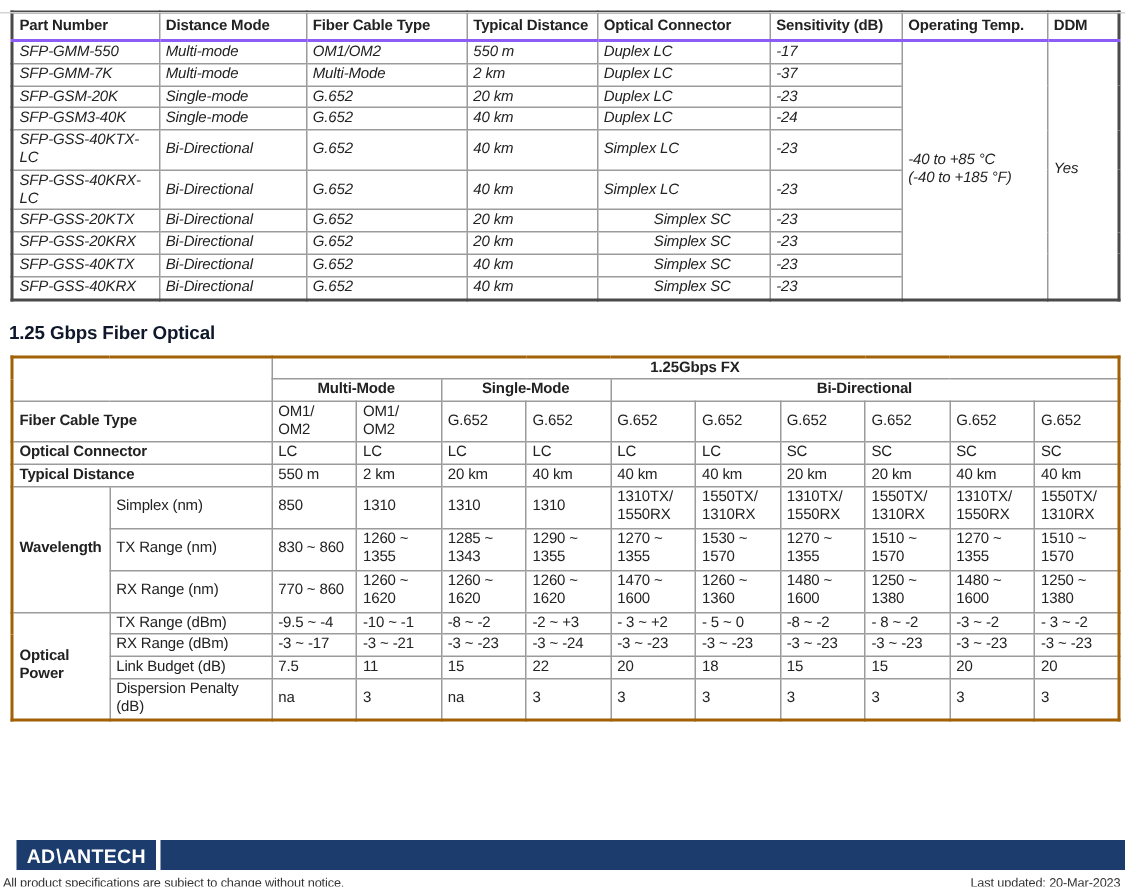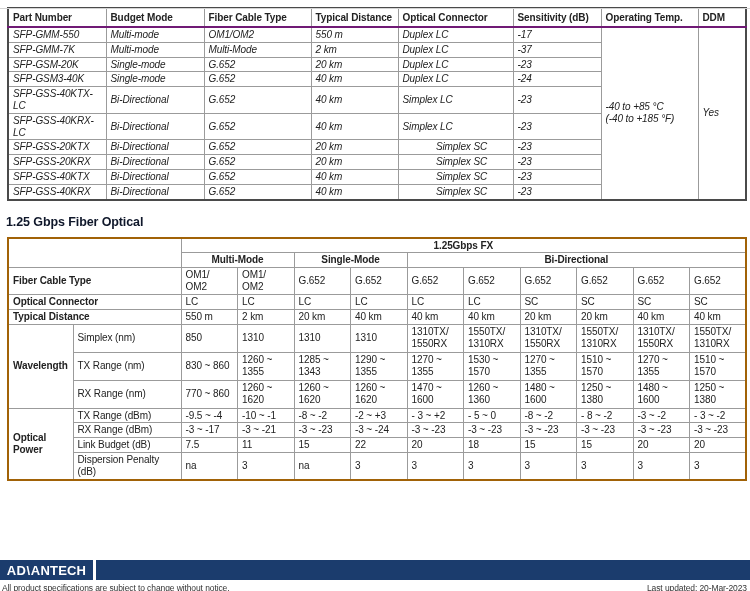--- a/index.html
+++ b/index.html
@@ -15,37 +15,37 @@
   .t1, .t2 { width:738px; margin-left:7px; }
   .t1 { margin-top:7px; border:2px solid #4a4a4a; }
   .t2 { border:2px solid #a16207; }
   td, th {
     border:1px solid #9b9b9b;
     font-size:10px; font-weight:normal; text-align:left;
     padding:1px 4px; vertical-align:middle;
     white-space:pre-line; line-height:1.18; letter-spacing:-0.1px;
     color:#222; overflow:hidden;
   }
-  .t1 thead th { font-weight:bold; border-bottom:2px solid #701a75; height:15px; }
+  .t1 thead th { font-weight:bold; border-bottom:2px solid #8b5cf6; height:15px; }
   .t1 tbody tr { height:14.3px;font-style:italic; }
   .ctr { text-align:center;padding-left:16px; }
   .mid { vertical-align:middle; }
 
   h2.section { font-size:12.5px; font-weight:bold; margin:14px 0 8px 6px; color:#0f172a; letter-spacing:-0.1px; }
 
   .t2 .hdr { font-weight:bold; text-align:center; }
   .t2 .lab { font-weight:bold; padding-right:1px; }
   .t2 tr.rA { height:15px; } .t2 tr.rB { height:15px; }
   .t2 tr.rS { height:14px; } .t2 tr.rW { height:28px; }
   .t2 tr.rP { height:14px; } .t2 tr.rPL { height:15px; }
 
   .footer { position:absolute; top:553px; left:0; width:750px; }
   .brand-row { display:flex; height:20px; }
   .logo-box {
-    background:#1b3c6d; color:#ffffff; width:93px; 
+    background:#1b3c6d; color:#ffffff; width:93px; margin-left:11px;
     display:flex; align-items:center; justify-content:center;
     font-weight:bold; font-size:13px; letter-spacing:0.2px;
   }
   .logo-box .vmark { font-weight:bold; margin:0 0.5px; }
   .blue-bar { background:#1b3c6d; flex:1; margin-left:3px; }
   .legal { display:flex; justify-content:space-between; font-size:8.5px; color:#333; padding:3px 3px 0 2px; letter-spacing:-0.1px; }
 </style>
 </head>
 <body>
 
@@ -59,21 +59,21 @@
         <col style="width:107px">
         <col style="width:87px">
       <col style="width:115px">
         <col style="width:88px">
         <col style="width:97px">
         <col style="width:48px">
     </colgroup>
     <thead>
       <tr>
         <th>Part Number</th>
-        <th>Budget Mode</th>
+        <th>Distance Mode</th>
         <th>Fiber Cable Type</th>
         <th>Typical Distance</th>
         <th>Optical Connector</th>
         <th>Sensitivity (dB)</th>
         <th>Operating Temp.</th>
         <th>DDM</th>
       </tr>
     </thead>
     <tbody id="t1-body">
         <tr>

